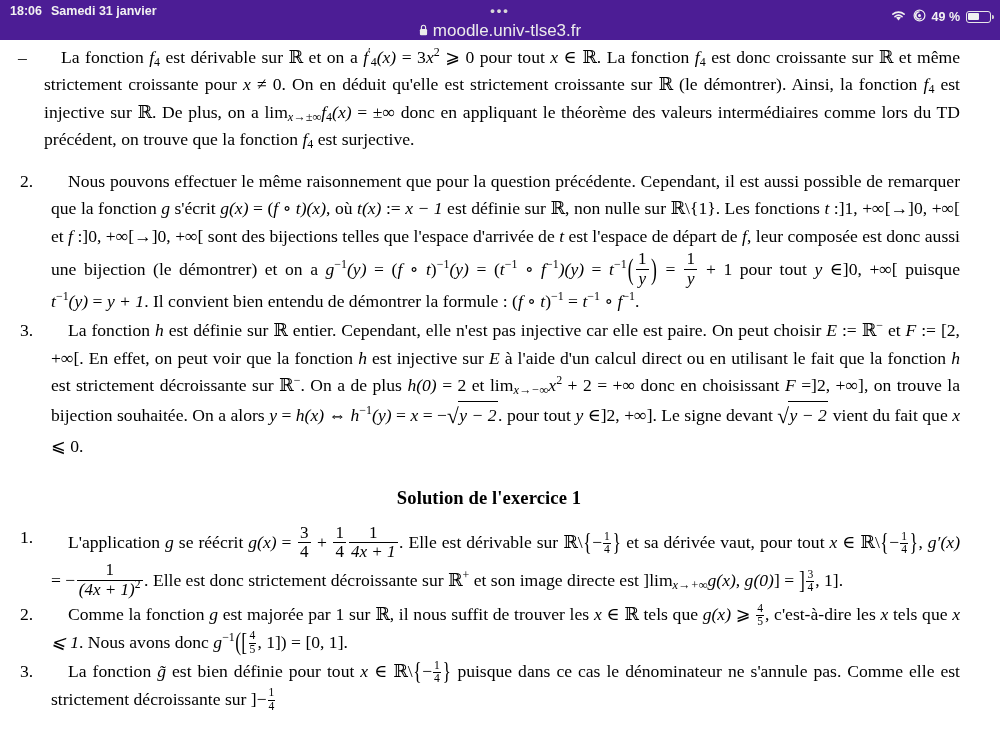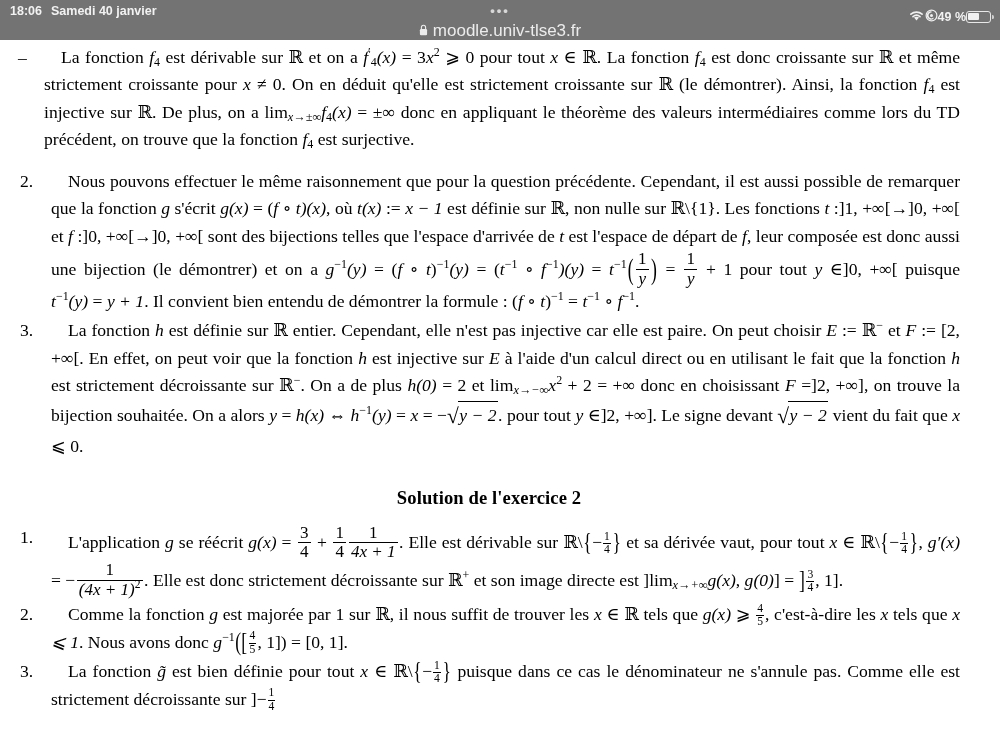--- a/index.html
+++ b/index.html
@@ -11,21 +11,21 @@
     height: 750px;
     overflow: hidden;
     background: #ffffff;
     font-family: "Liberation Serif", "DejaVu Serif", serif;
   }
 
   
   .browser-chrome {
     width: 1000px;
     height: 40px;
-    background: #737373;
+    background: #4c1d95;
     position: relative;
     overflow: hidden;
   }
   .status-bar {
     position: absolute;
     top: 0; left: 0;
     width: 1000px;
     height: 21px;
     display: flex;
     align-items: center;
@@ -49,20 +49,21 @@
     line-height: 21px;
     letter-spacing: 2px;
     font-size: 13px;
     color: #d8d8d8;
   }
   .status-right {
     position: absolute;
     right: 9px;
     display: flex;
     align-items: center;
+    gap: 6px;
     white-space: nowrap;
     margin-top: 12px;
   }
   .wifi-icon { display: block; }
   .loc-icon  { display: block; }
   .battery {
     position: relative;
     width: 25px;
     height: 12px;
     border: 1.4px solid #e8e8e8;
@@ -232,21 +233,21 @@
   .limsub { font-size: 0.7em; vertical-align: -0.26em; line-height: 0; }
 </style>
 </head>
 <body>
 
 <div class="browser-chrome">
 
   <div class="status-bar">
     <div class="status-left">
       <span>18:06</span>
-      <span>Samedi 40 janvier</span>
+      <span>Samedi 31 janvier</span>
     </div>
 
     <div class="status-center">•••</div>
 
     <div class="status-right">
       <span class="wifi-icon">
         <svg width="17" height="13" viewBox="0 0 17 13">
           <path d="M8.5 11.6 L11.0 8.6 A4.2 4.2 0 0 0 6.0 8.6 Z" fill="#f0f0f0"></path>
           <path d="M2.9 5.2 A8.6 8.6 0 0 1 14.1 5.2" stroke="#f0f0f0" stroke-width="1.7" fill="none" stroke-linecap="round"></path>
           <path d="M5.0 7.6 A5.5 5.5 0 0 1 12.0 7.6" stroke="#f0f0f0" stroke-width="1.7" fill="none" stroke-linecap="round"></path>
@@ -300,21 +301,21 @@
         <span class="para"><span>Nous pouvons effectuer le même raisonnement que pour la question précédente. Cependant, il est aussi possible de remarquer que la fonction </span><span class="mi">g</span><span> s'écrit </span><span class="mi">g(x)</span><span> = (</span><span class="mi">f</span><span> ∘ </span><span class="mi">t</span><span class="mi">)(x)</span><span>, où </span><span class="mi">t(x)</span><span> := </span><span class="mi">x − 1</span><span> est définie sur </span><span class="bb">ℝ</span><span>, non nulle sur </span><span class="bb">ℝ</span><span>\{1}</span><span>. Les fonctions </span><span class="mi">t</span><span> :]1, +∞[</span><span>→</span><span>]0, +∞[</span><span> et </span><span class="mi">f</span><span> :]0, +∞[</span><span>→</span><span>]0, +∞[</span><span> sont des bijections telles que l'espace d'arrivée de </span><span class="mi">t</span><span> est l'espace de départ de </span><span class="mi">f</span><span>, leur composée est donc aussi une bijection (le démontrer) et on a</span>
         <span class="math"><span class="mi">g</span><sup class="sp">−1</sup><span class="mi">(y)</span><span> = (</span><span class="mi">f</span><span> ∘ </span><span class="mi">t</span><span>)</span><sup class="sp">−1</sup><span class="mi">(y)</span><span> = (</span><span class="mi">t</span><sup class="sp">−1</sup><span> ∘ </span><span class="mi">f</span><sup class="sp">−1</sup><span class="mi">)(y)</span><span> = </span><span class="mi">t</span><sup class="sp">−1</sup><span class="bigparen">(</span><span class="frac"><span class="num mn">1</span><span class="den mi">y</span></span><span class="bigparen">)</span><span> = </span><span class="frac"><span class="num mn">1</span><span class="den mi">y</span></span><span> + 1</span></span><span> pour tout </span><span class="mi">y</span><span> ∈]0, +∞[</span><span> puisque </span><span class="math"><span class="mi">t</span><sup class="sp">−1</sup><span class="mi">(y)</span><span> = </span><span class="mi">y + 1</span></span><span>. Il convient bien entendu de démontrer la formule : (</span><span class="math"><span class="mi">f</span><span> ∘ </span><span class="mi">t</span><span>)</span><sup class="sp">−1</sup><span> = </span><span class="mi">t</span><sup class="sp">−1</sup><span> ∘ </span><span class="mi">f</span><sup class="sp">−1</sup></span><span>.</span></span>
       </li>
 
       <li>
         <span class="marker">3.</span>
         <span class="para"><span>La fonction </span><span class="mi">h</span><span> est définie sur </span><span class="bb">ℝ</span><span> entier. Cependant, elle n'est pas injective car elle est paire. On peut choisir </span><span class="mi">E</span><span> := </span><span class="bb">ℝ</span><sup class="sp">−</sup><span> et </span><span class="mi">F</span><span> := </span><span>[2, +∞[</span><span>. En effet, on peut voir que la fonction </span><span class="mi">h</span><span> est injective sur </span><span class="mi">E</span><span> à l'aide d'un calcul direct ou en utilisant le fait que la fonction </span><span class="mi">h</span><span> est strictement décroissante sur </span><span class="bb">ℝ</span><sup class="sp">−</sup><span>. On a de plus </span><span class="mi">h(0)</span><span> = 2</span><span> et lim</span><span class="limsub mi">x→−∞</span><span class="mi">x</span><sup class="sp">2</sup><span> + 2 = +∞</span><span> donc en choisissant </span><span class="mi">F</span><span> =]2, +∞]</span><span>, on trouve la bijection souhaitée. On a alors </span><span class="mi">y</span><span> = </span><span class="mi">h(x)</span><span> ⇔ </span><span class="math"><span class="mi">h</span><sup class="sp">−1</sup><span class="mi">(y)</span><span> = </span><span class="mi">x</span><span> = −</span><span class="sqrt"><span class="radsign">√</span><span class="radicand mi">y − 2</span></span></span><span>. pour tout </span><span class="mi">y</span><span> ∈]2, +∞]</span><span>. Le signe devant </span><span class="sqrt"><span class="radsign">√</span><span class="radicand mi">y − 2</span></span><span> vient du fait que </span><span class="mi">x</span><span> ⩽ 0</span><span>.</span></span>
       </li>
     </ol>
 
-    <div class="heading">Solution de l'exercice 2</div>
+    <div class="heading">Solution de l'exercice 1</div>
 
     <ol class="num-list">
 
       <li>
         <span class="marker">1.</span>
         <span class="para"><span>L'application </span><span class="mi">g</span><span> se réécrit </span><span class="mi">g(x)</span><span> = </span><span class="frac"><span class="num mn">3</span><span class="den mn">4</span></span><span> + </span><span class="frac"><span class="num mn">1</span><span class="den mn">4</span></span><span class="frac"><span class="num mn">1</span><span class="den mi">4x + 1</span></span><span>. Elle est dérivable sur </span><span class="bb">ℝ</span><span>\</span><span class="medparen">{</span><span>−</span><span class="tfrac"><span class="num mn">1</span><span class="den mn">4</span></span><span class="medparen">}</span><span> et sa dérivée vaut, pour tout </span><span class="mi">x</span><span> ∈ </span><span class="bb">ℝ</span><span>\</span><span class="medparen">{</span><span>−</span><span class="tfrac"><span class="num mn">1</span><span class="den mn">4</span></span><span class="medparen">}</span><span>, </span><span class="mi">g′(x)</span><span> = −</span><span class="frac"><span class="num mn">1</span><span class="den"><span class="mi">(4x + 1)</span><sup class="sp">2</sup></span></span><span>. Elle est donc strictement décroissante sur </span><span class="bb">ℝ</span><sup class="sp">+</sup><span> et son image directe est </span><span class="math"><span>]lim</span><span class="limsub mi">x→+∞</span><span class="mi">g(x)</span><span>, </span><span class="mi">g(0)</span><span>]</span><span> = </span><span class="medparen">]</span><span class="tfrac"><span class="num mn">3</span><span class="den mn">4</span></span><span>, 1]</span></span><span>.</span></span>
       </li>
 
       <li>
         <span class="marker">2.</span>

